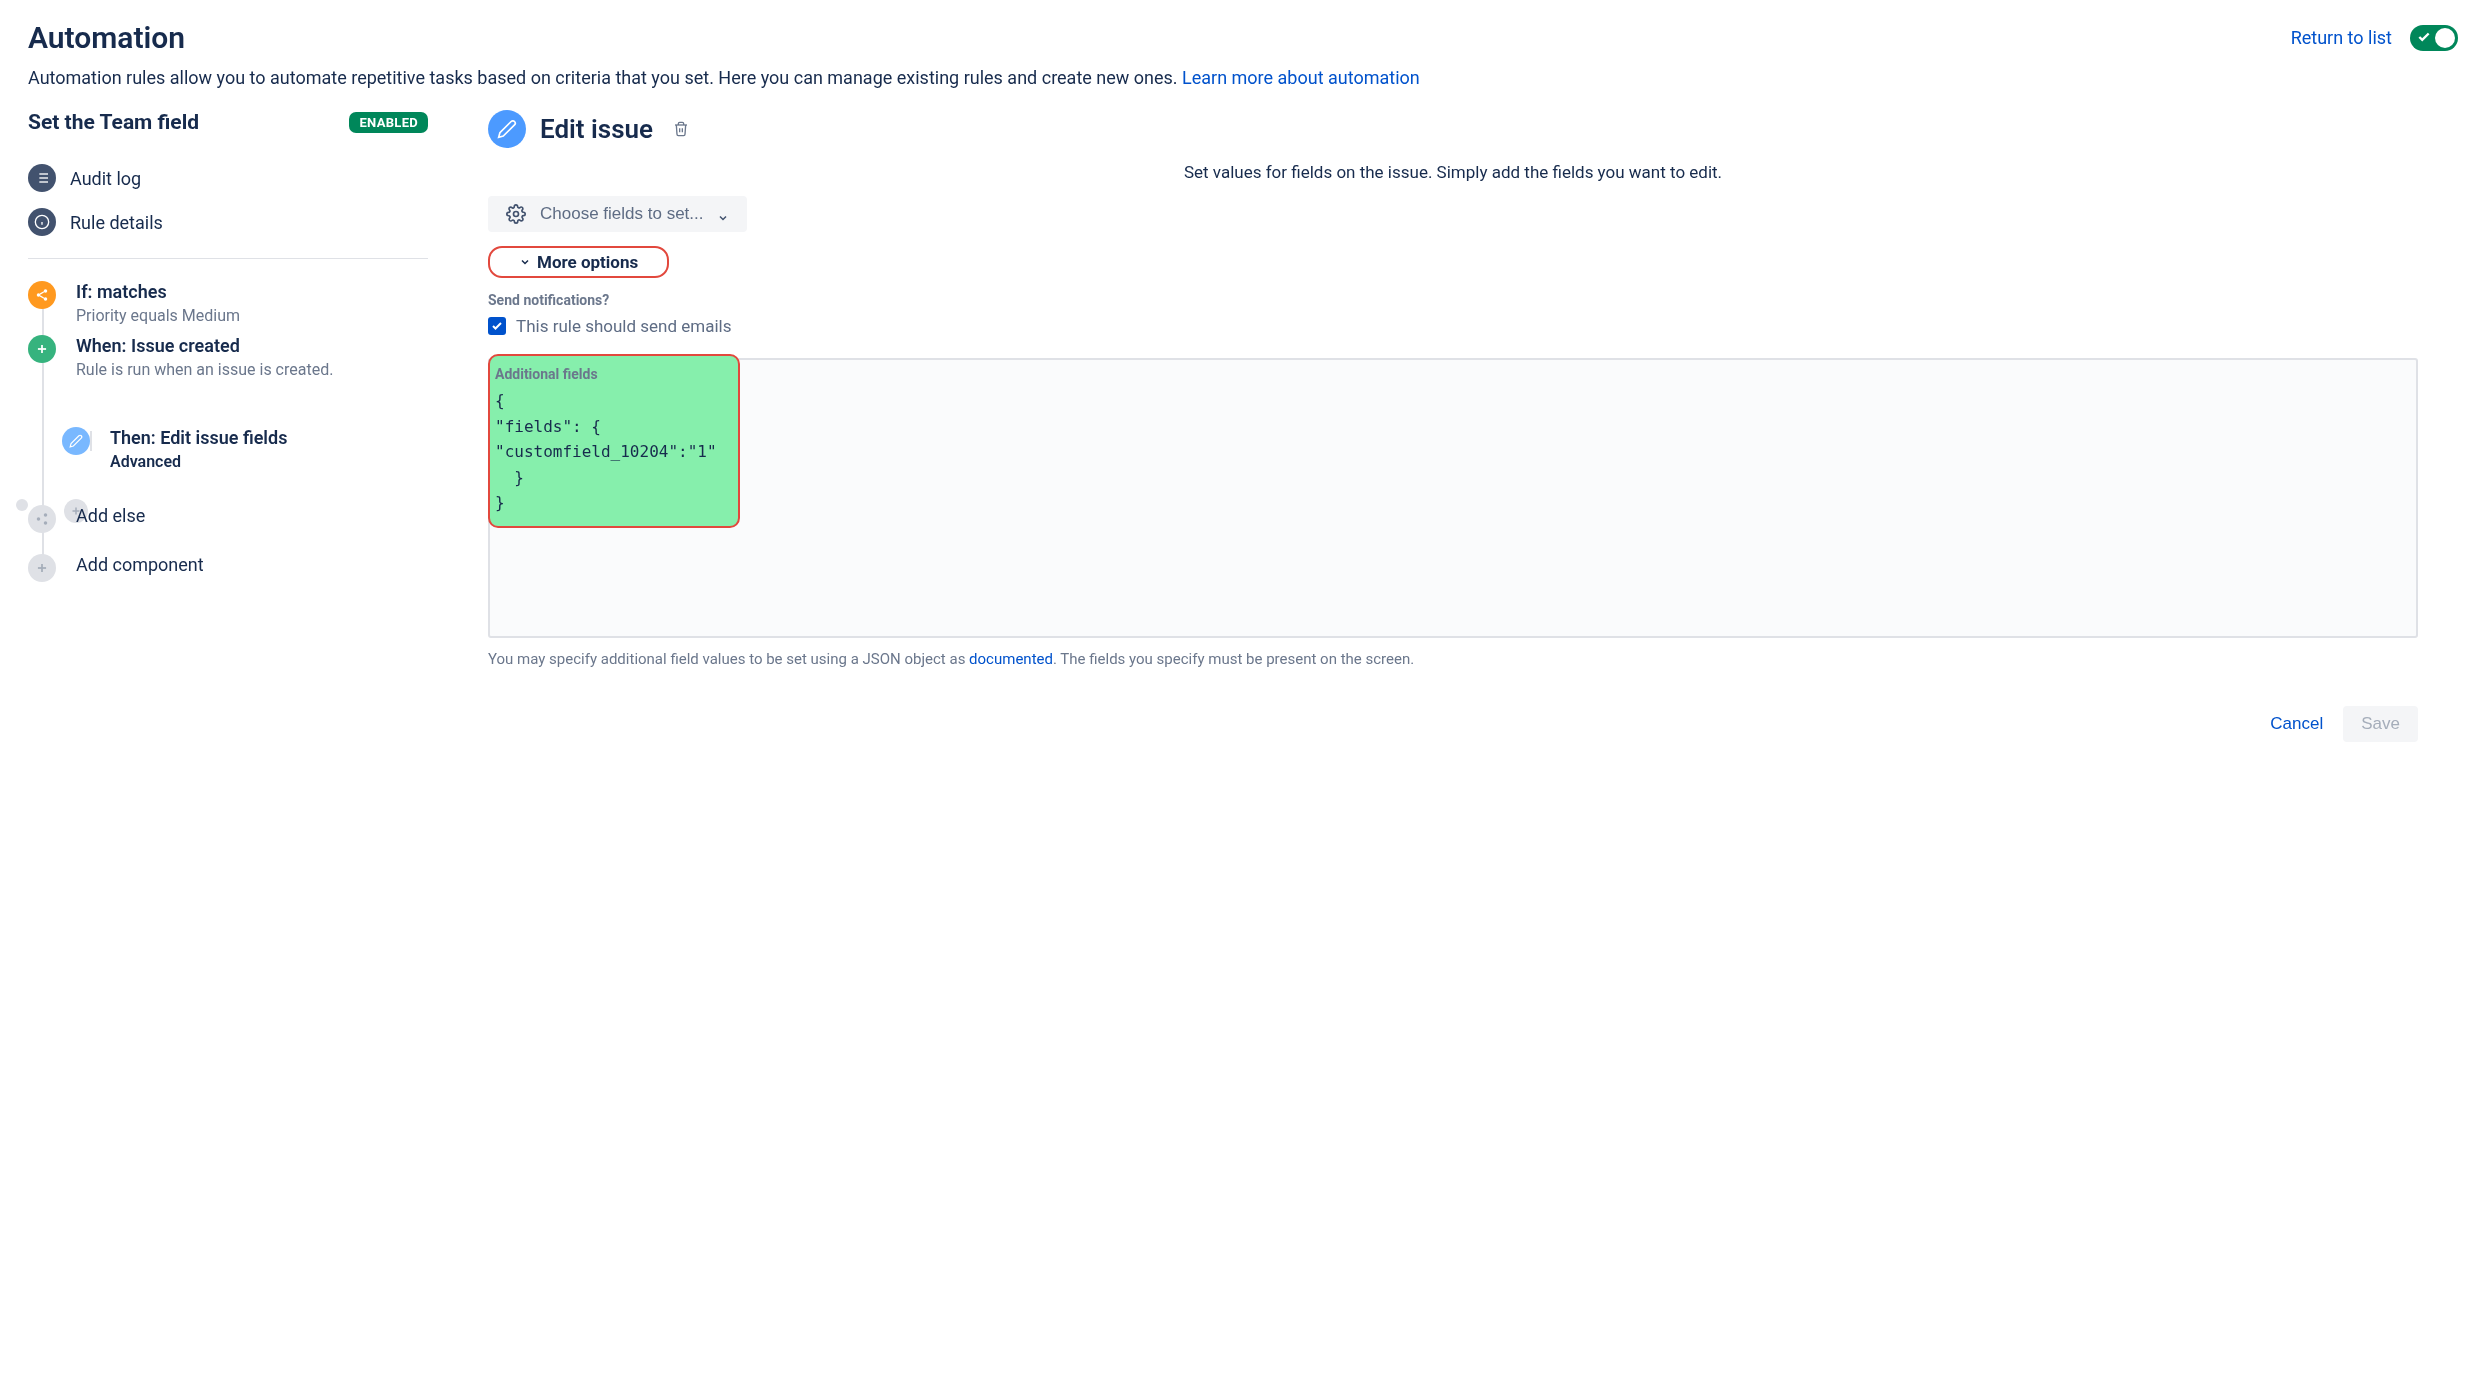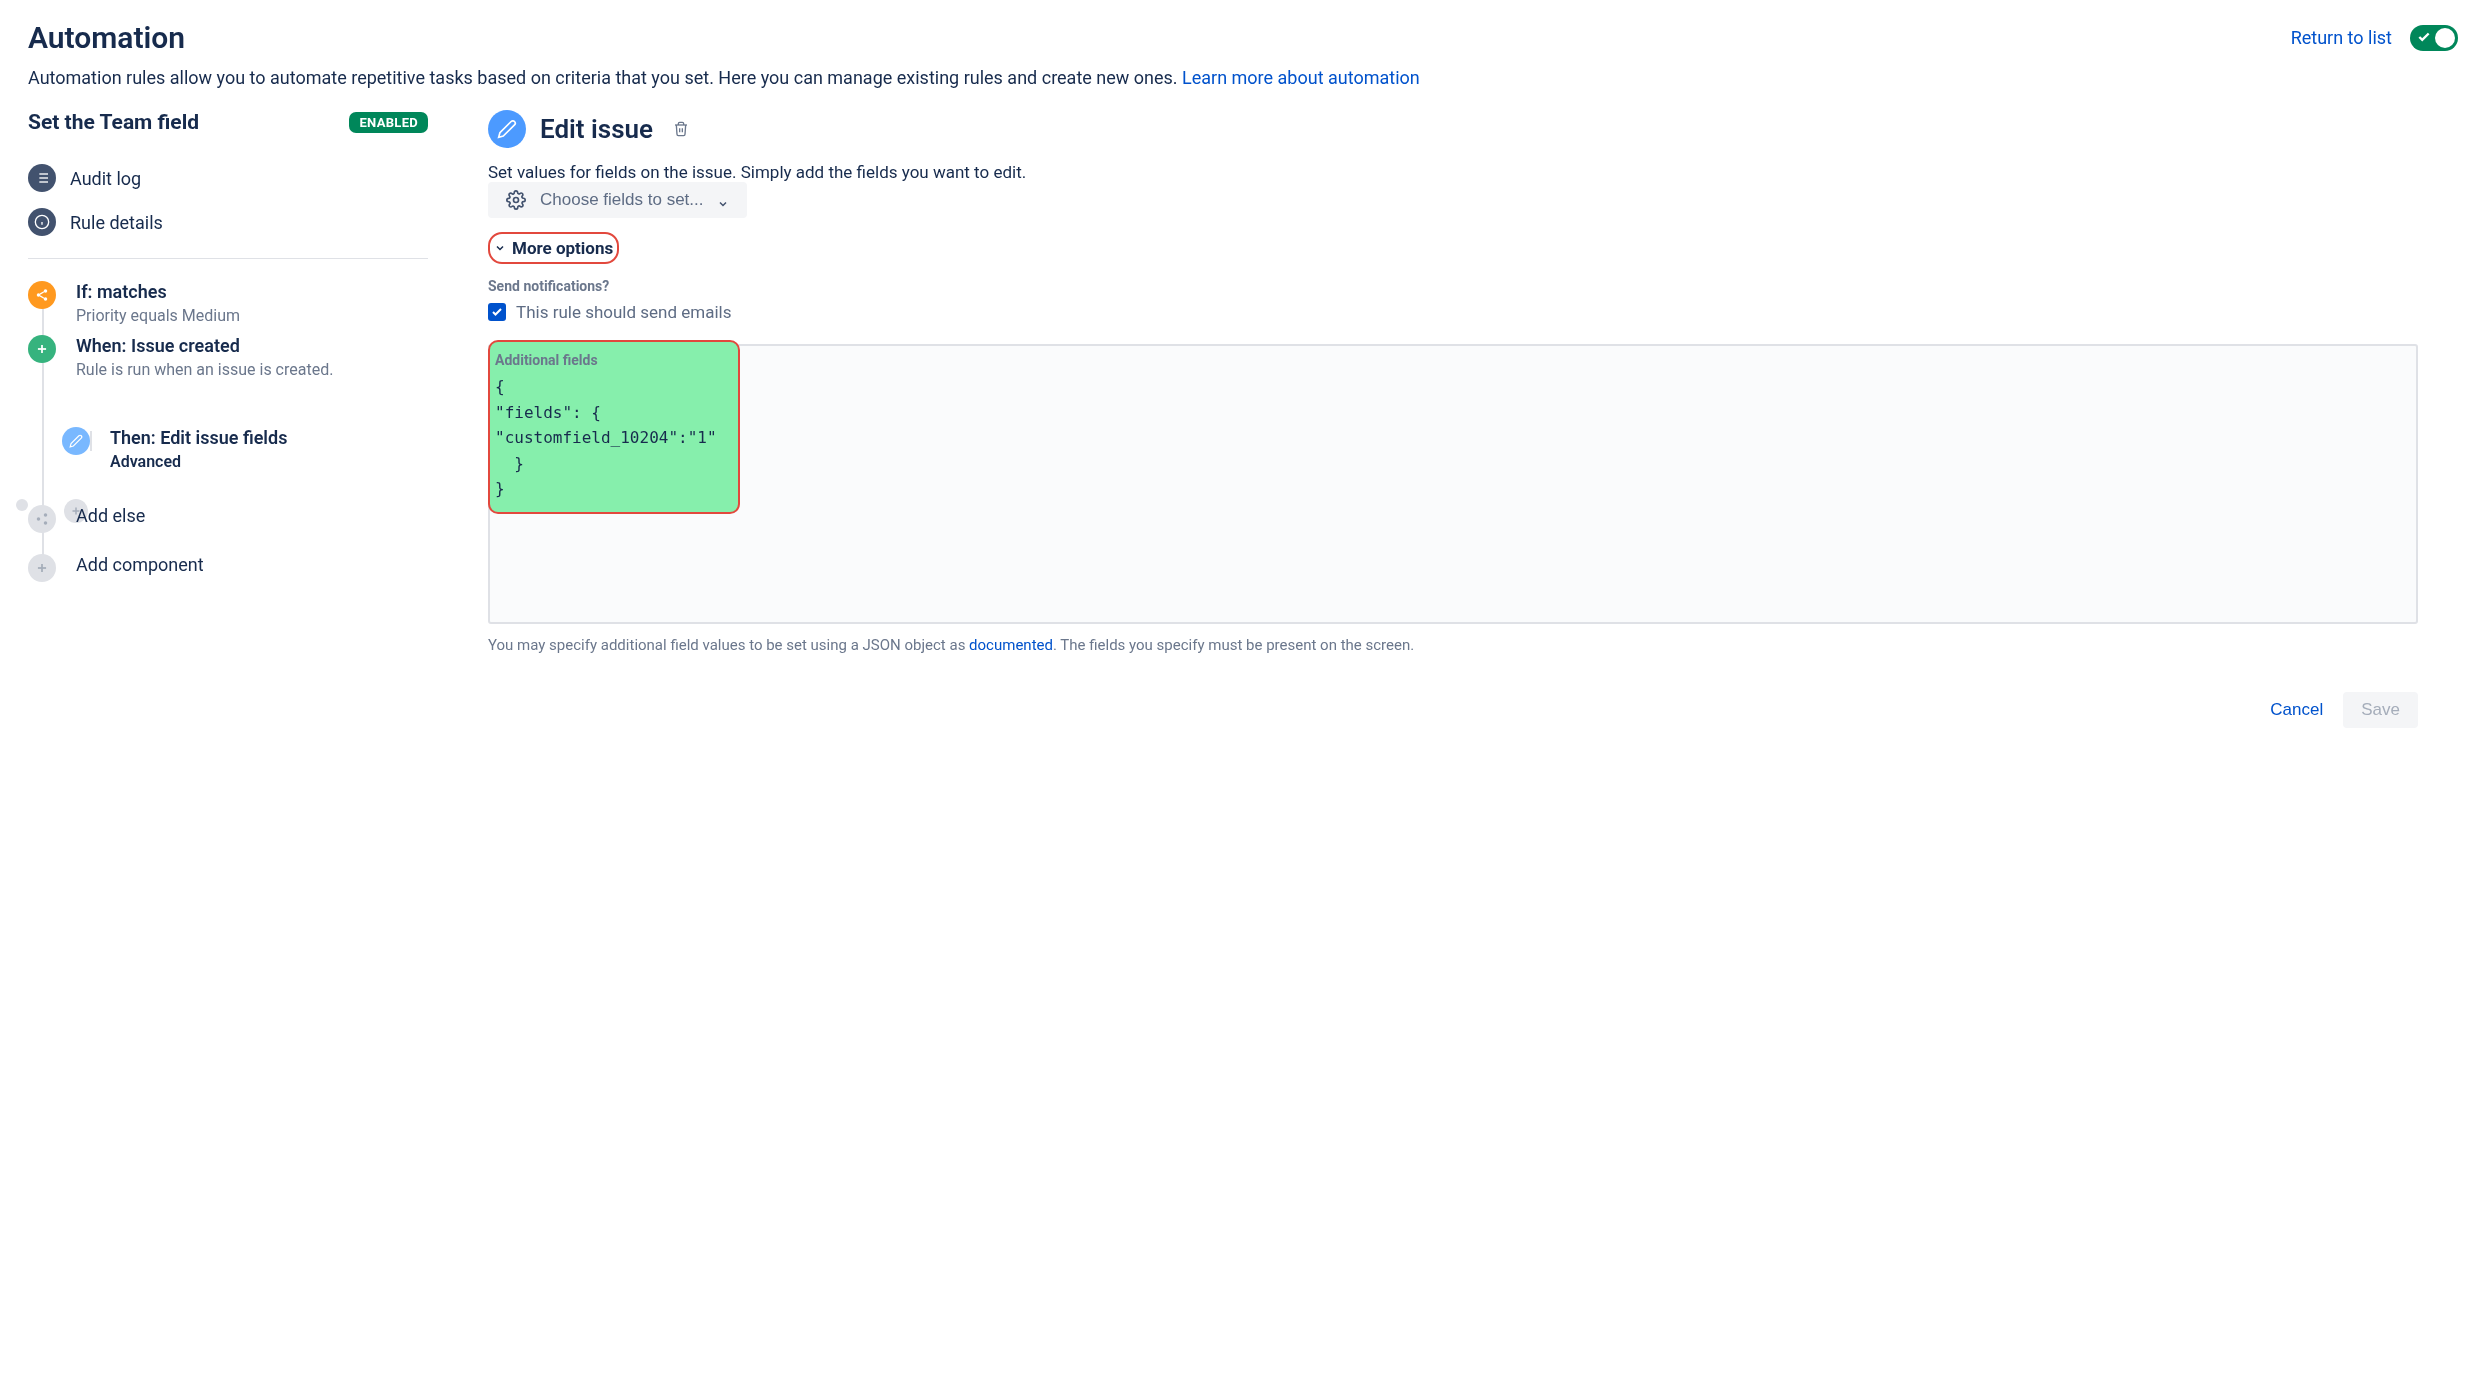--- a/index.html
+++ b/index.html
@@ -95,31 +95,31 @@
     width: 12px; height: 12px; border-radius: 50%; background: #dfe1e6;
   }
 
   .action-header { display: flex; align-items: center; gap: 14px; margin-bottom: 14px; }
   .action-icon {
     width: 38px; height: 38px; border-radius: 50%; background: #4c9aff;
     display: flex; align-items: center; justify-content: center; color: #fff;
   }
   .action-title { font-size: 26px; font-weight: 600; color: #172b4d; }
   .trash-icon { width: 16px; height: 18px; color: #6b778c; margin-left: 6px; cursor: pointer; }
-  .action-desc { font-size: 17px; color: #172b4d; margin-bottom: 0; }
+  .action-desc { font-size: 17px; color: #172b4d; margin-bottom: 14px; text-align: center; }
 
   .field-select {
     display: inline-flex; align-items: flex-end; gap: 14px;
     background: #f4f5f7; border-radius: 4px; padding: 8px 18px;
     cursor: pointer; border: none;
   }
 
   .more-opts {
     display: inline-flex; align-items: center; gap: 6px;
-    border: 2px solid #e2483d; border-radius: 14px; padding: 4px 4px;
+    border: 2px solid #e2483d; border-radius: 14px; padding: 4px 29px;
     margin: 14px 0; cursor: pointer;
   }
   .more-opts-label { font-size: 17px; font-weight: 700; color: #172b4d; }
 
   .section-label {
     font-size: 14px; font-weight: 700; color: #6b778c; margin-bottom: 8px;
   }
   .checkbox-row { display: flex; align-items: center; gap: 10px; margin-bottom: 18px; }
   .checkbox {
     width: 18px; height: 18px; background: #0052cc; border-radius: 3px;

